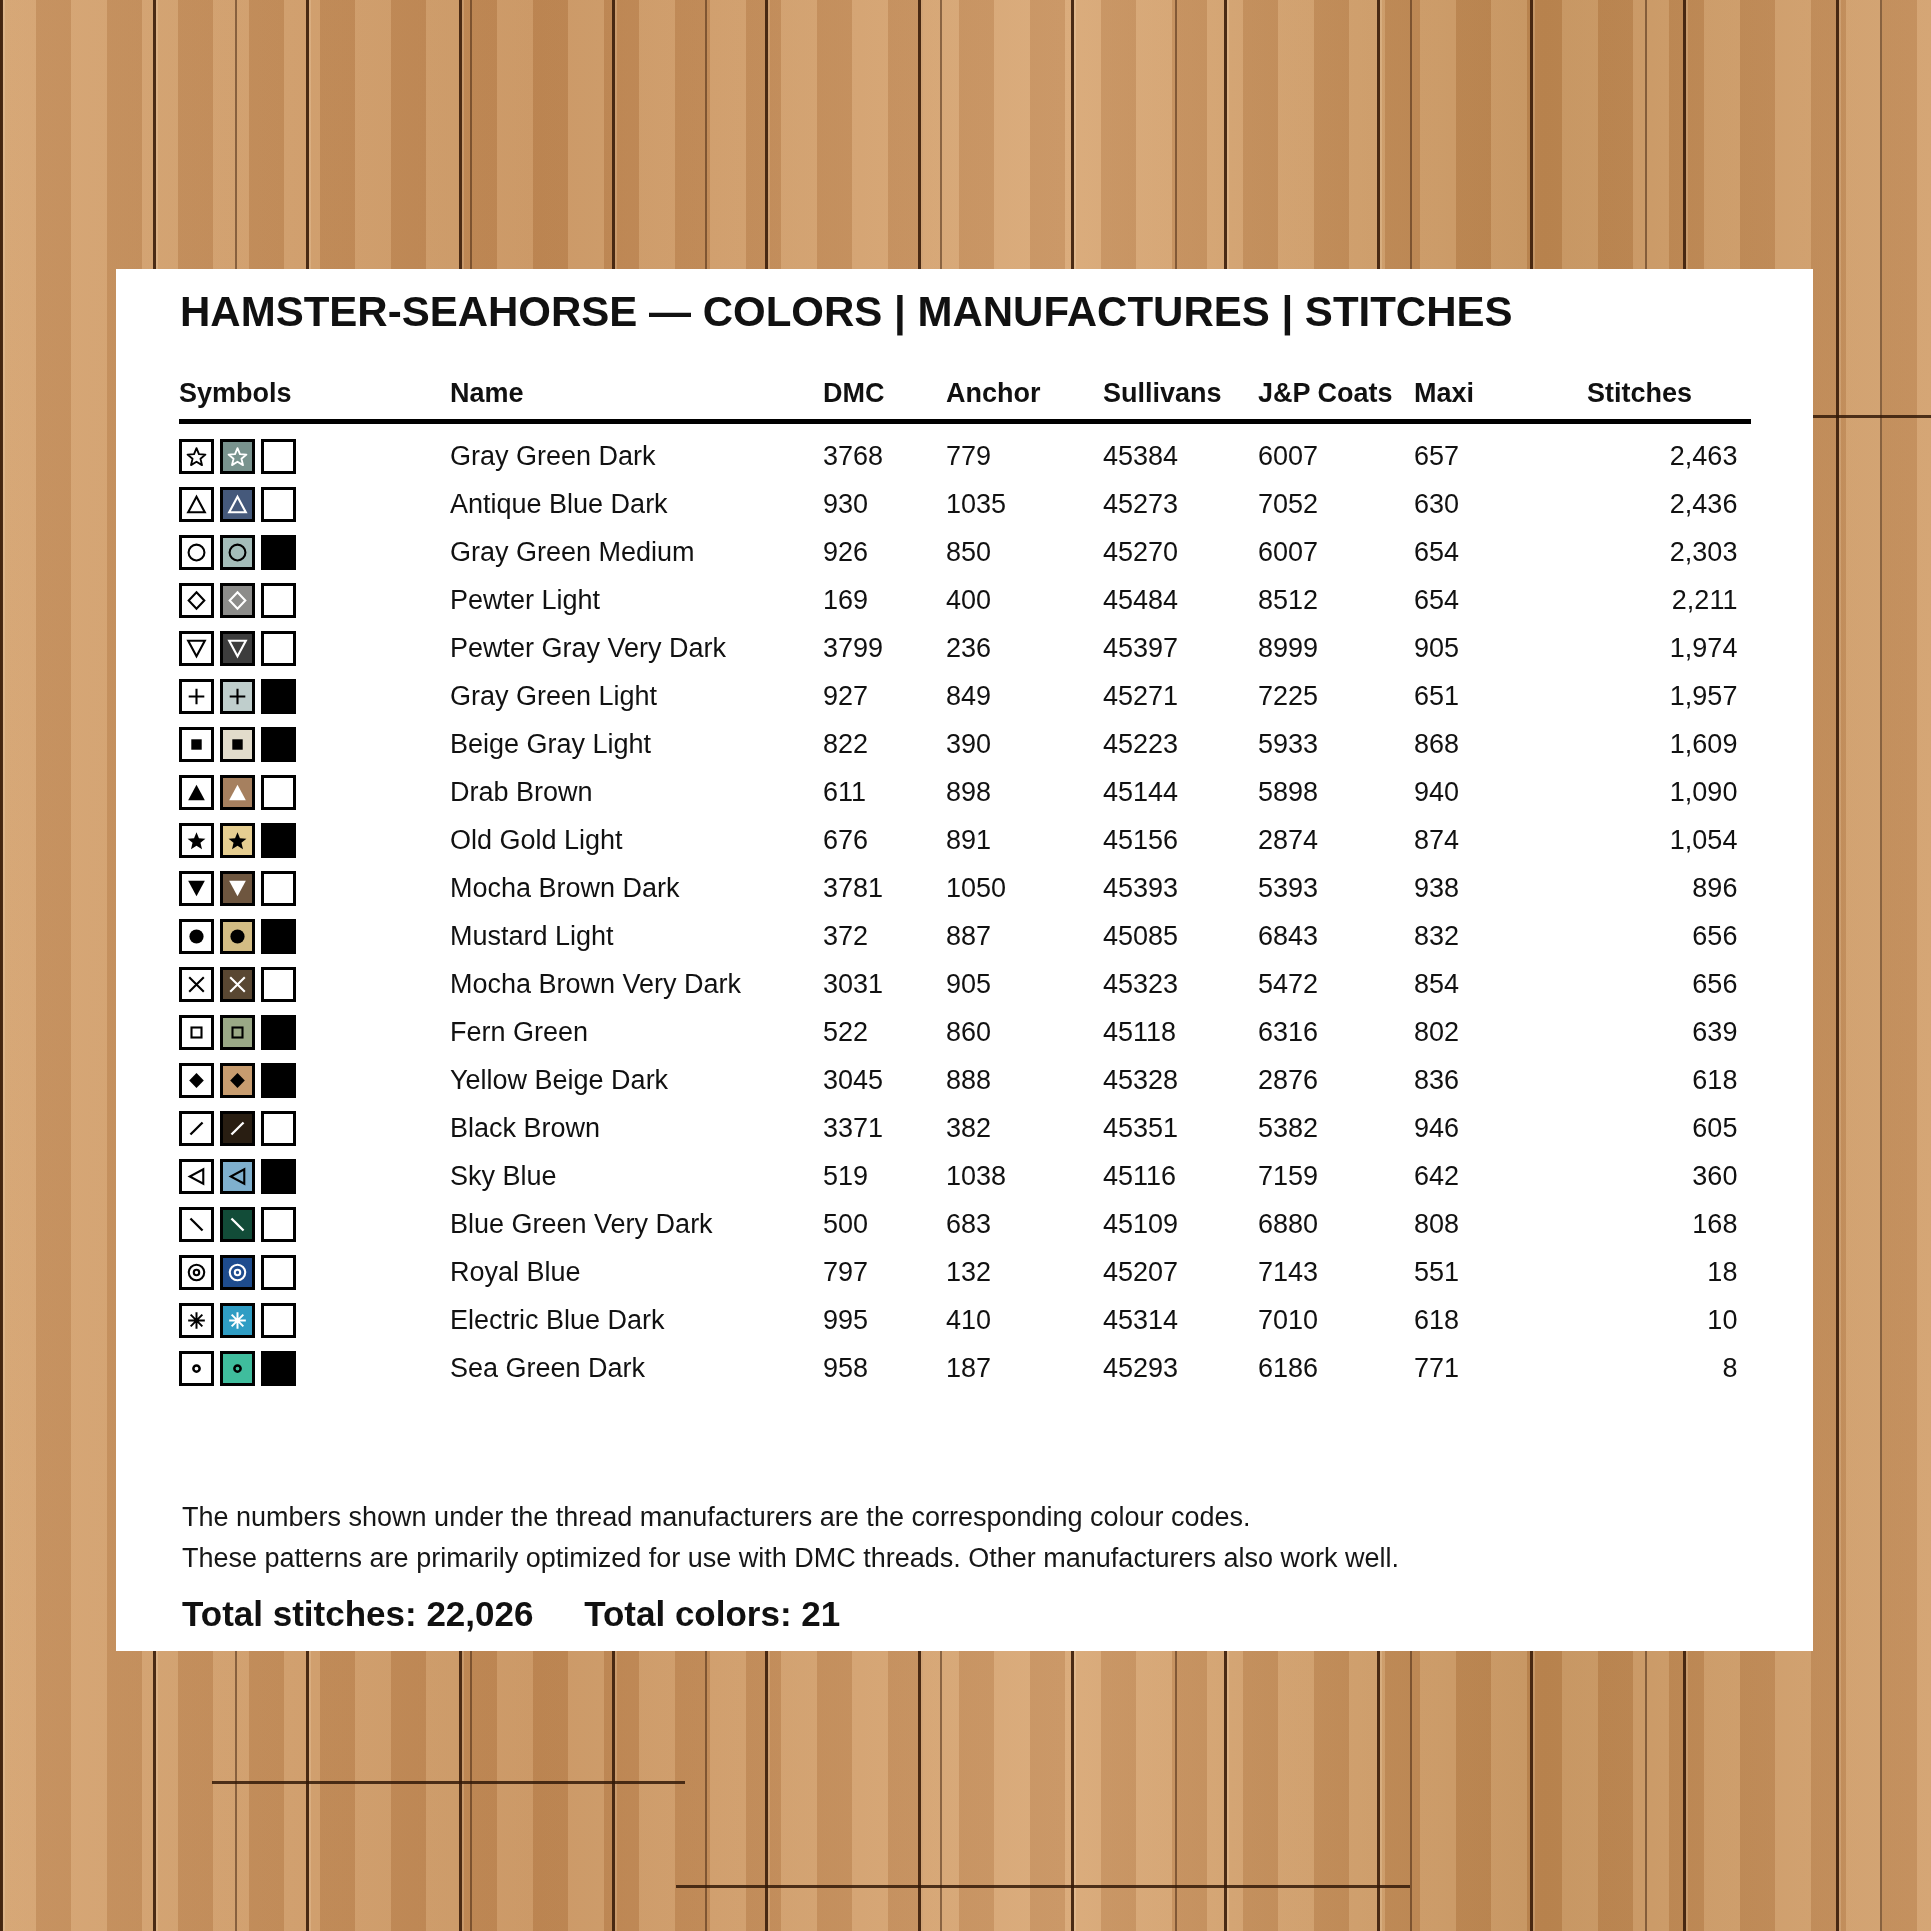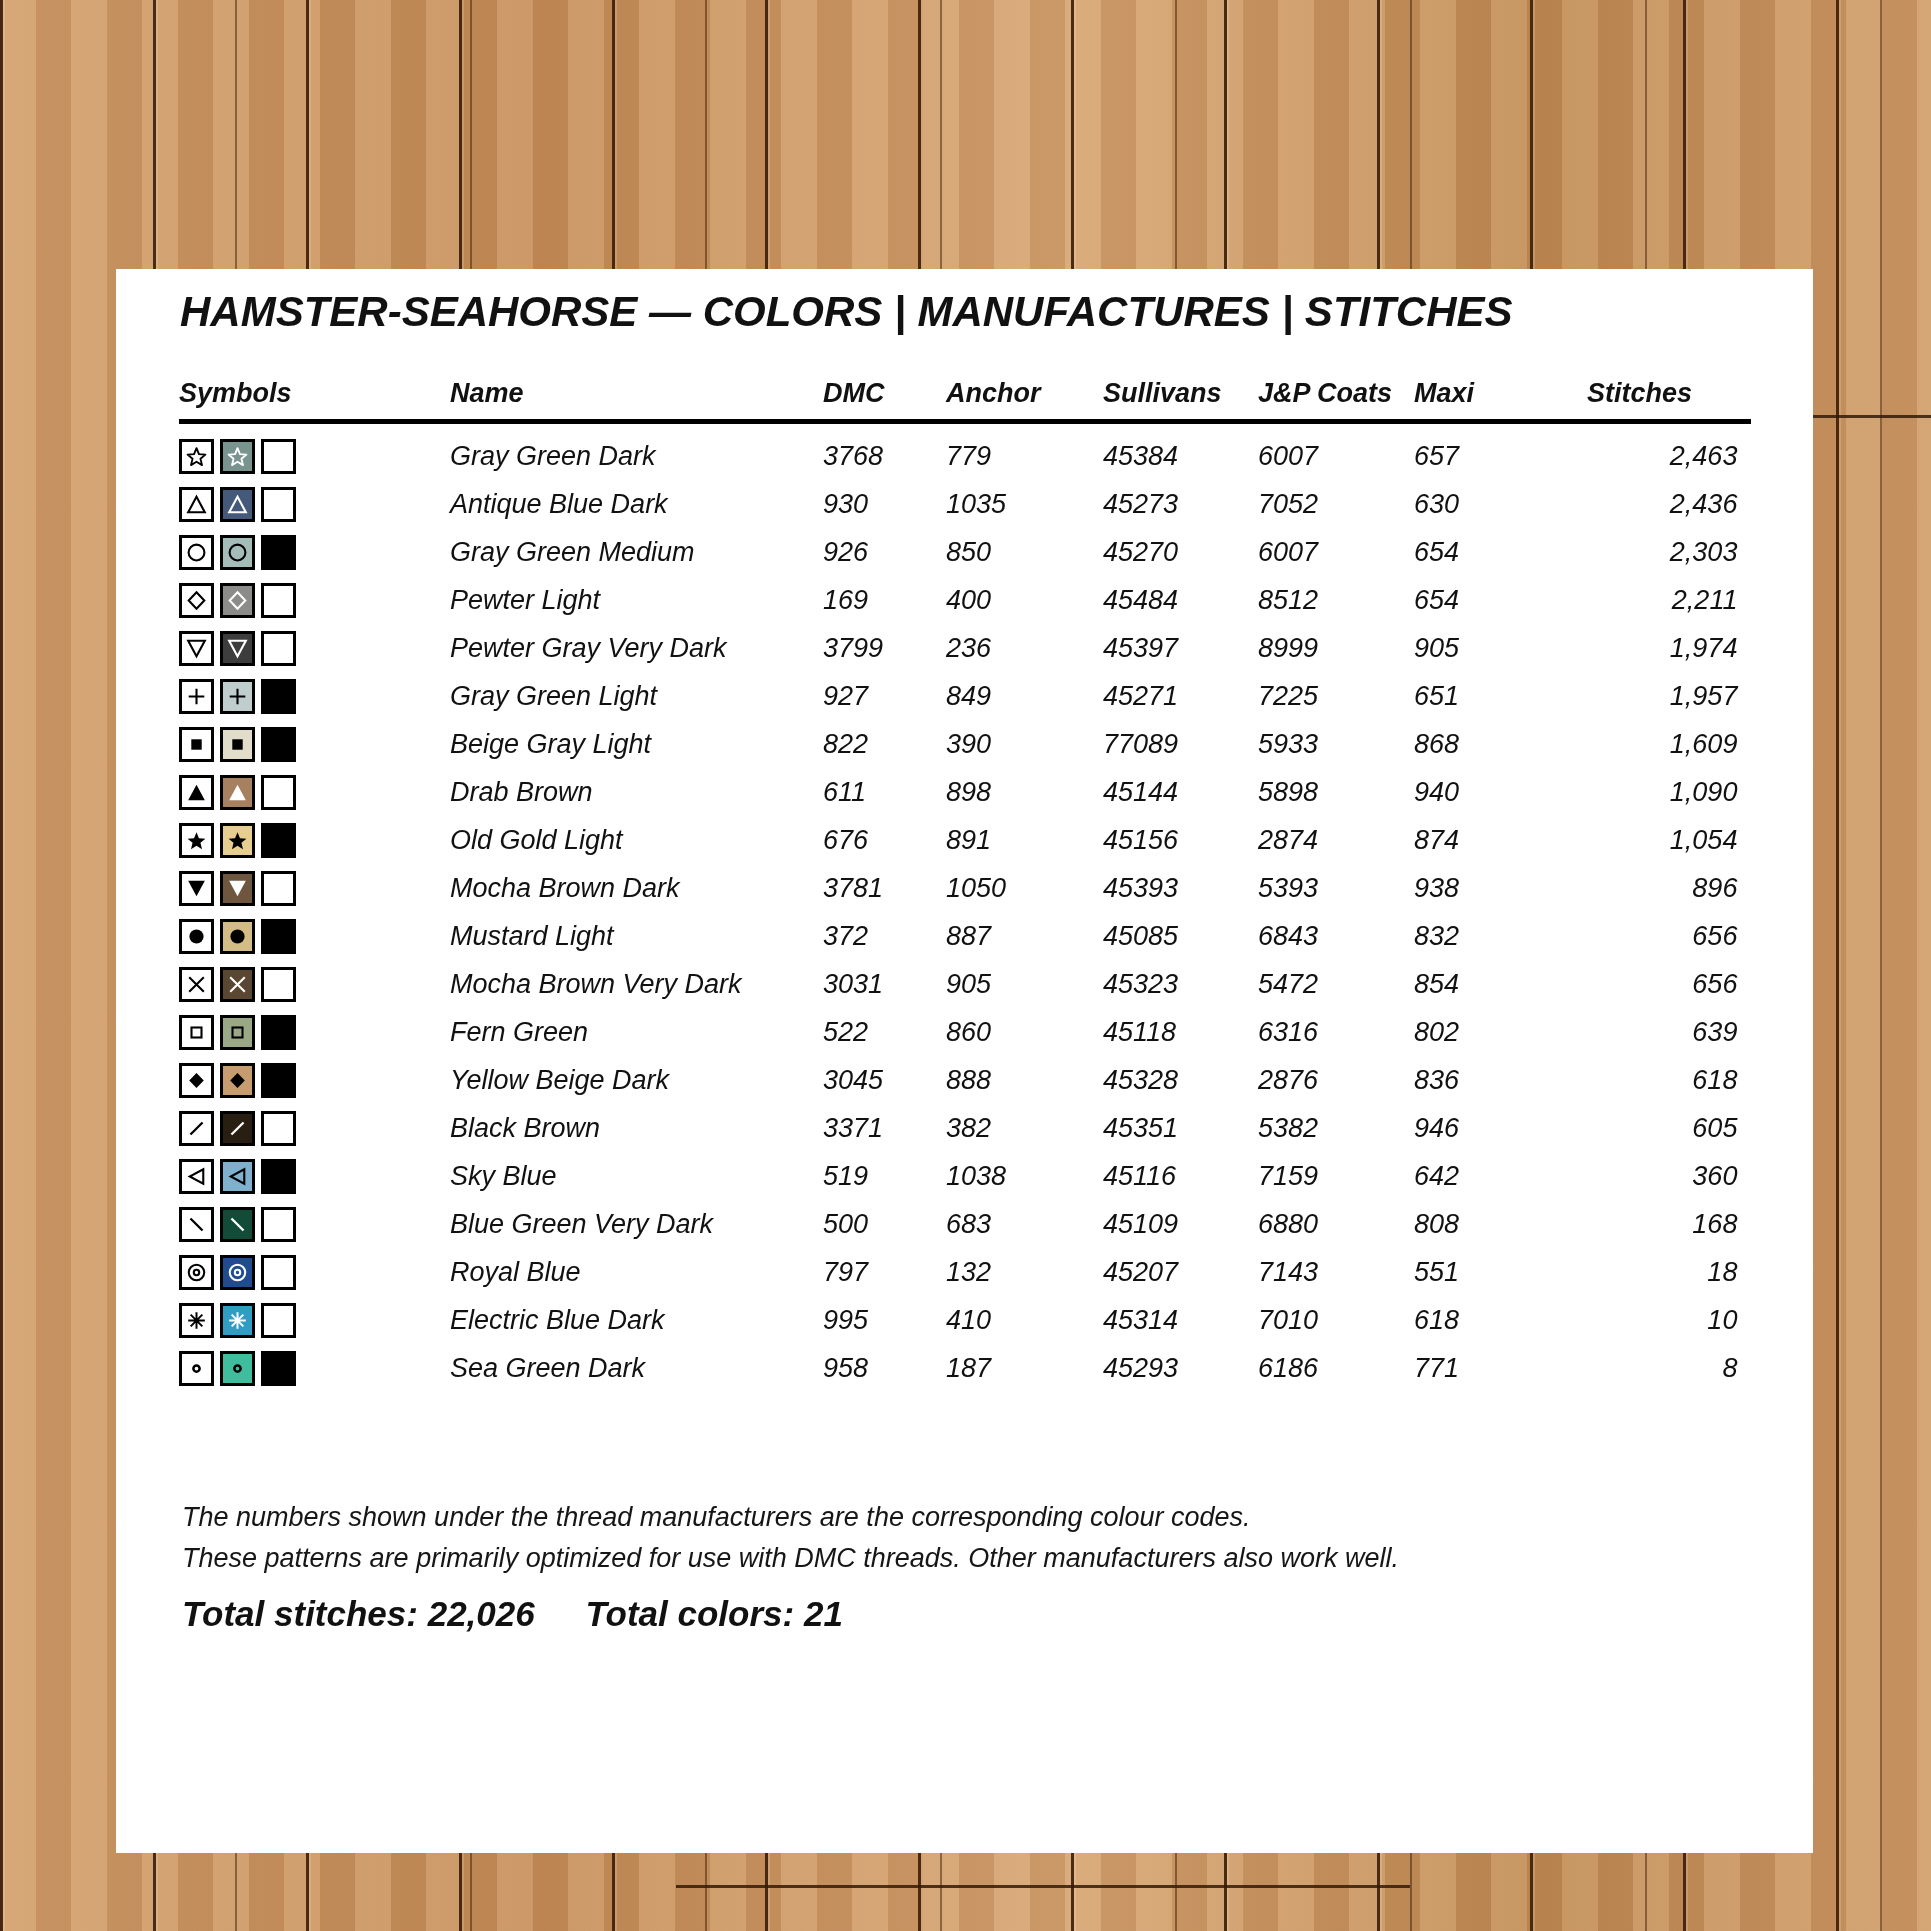--- a/index.html
+++ b/index.html
@@ -14,22 +14,22 @@
     background-color:#c6915f;
     background-image:
       repeating-linear-gradient(90deg, rgba(62,32,12,0.92) 0 2.9px, rgba(255,240,214,0.18) 2.9px 4.8px, rgba(255,255,255,0) 4.8px 153px),
       repeating-linear-gradient(90deg, rgba(62,32,12,0.50) 0 1.9px, rgba(255,255,255,0) 1.9px 235px),
       repeating-linear-gradient(90deg, rgba(255,228,188,0.16) 0 36px, rgba(148,94,47,0.14) 36px 71px),
       linear-gradient(90deg, #cf9c6a 0%, #c28b57 28%, #d4a271 55%, #bd8852 80%, #cd9a68 100%);
   }
   .seam{position:absolute;height:2.9px;background:rgba(52,26,8,0.85);}
   
   .card{
-    position:absolute;left:116px;top:269px;width:1697px;height:1584px;
-    background:#ffffff;color:#111111;font-style:italic;
+    position:absolute;left:116px;top:269px;width:1697px;height:1382px;
+    background:#ffffff;color:#111111;
   }
   .title{
     position:absolute;left:64px;top:19.3px;
     font-size:42px;font-weight:bold;letter-spacing:0px;white-space:nowrap;
   }
   .grid{
     display:grid;
     grid-template-columns:271px 373px 123px 157px 155px 156px 111px 225px;
     align-items:center;
   }
@@ -220,21 +220,21 @@
           <div class="sbox" style="background: rgb(226, 220, 203);">
             <svg width="25" height="25" viewBox="0 0 24 24" fill="#000000" stroke="none">
               <rect x="7" y="7" width="10" height="10"></rect>
             </svg>
           </div>
           <div class="sbox" style="background: rgb(0, 0, 0);"></div>
         </div>
         <div class="cell">Beige Gray Light</div>
         <div class="cell num">822</div>
         <div class="cell num">390</div>
-        <div class="cell num">77089</div>
+        <div class="cell num">45223</div>
         <div class="cell num">5933</div>
         <div class="cell num">868</div>
         <div class="cell num stitches">1,609</div>
       </div>
       <div class="grid row">
         <div class="symcell">
           <div class="sbox" style="background: rgb(255, 255, 255);">
             <svg width="25" height="25" viewBox="0 0 24 24" fill="#000000" stroke="none">
               <polygon points="12,4.5 20,19.5 4,19.5"></polygon>
             </svg>

